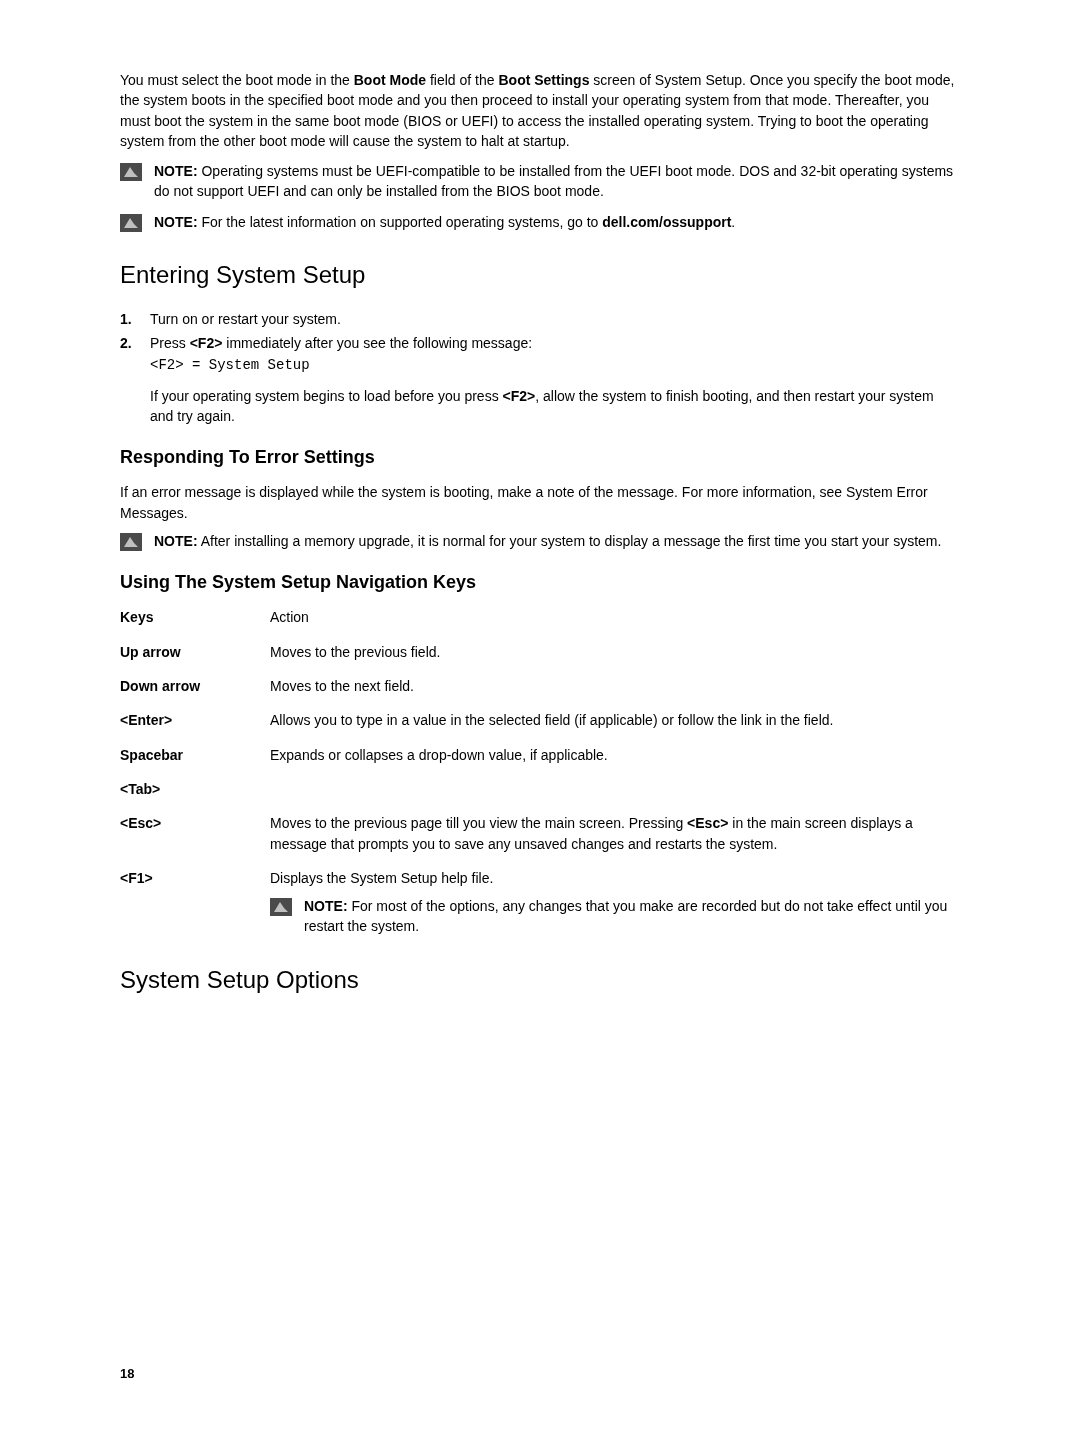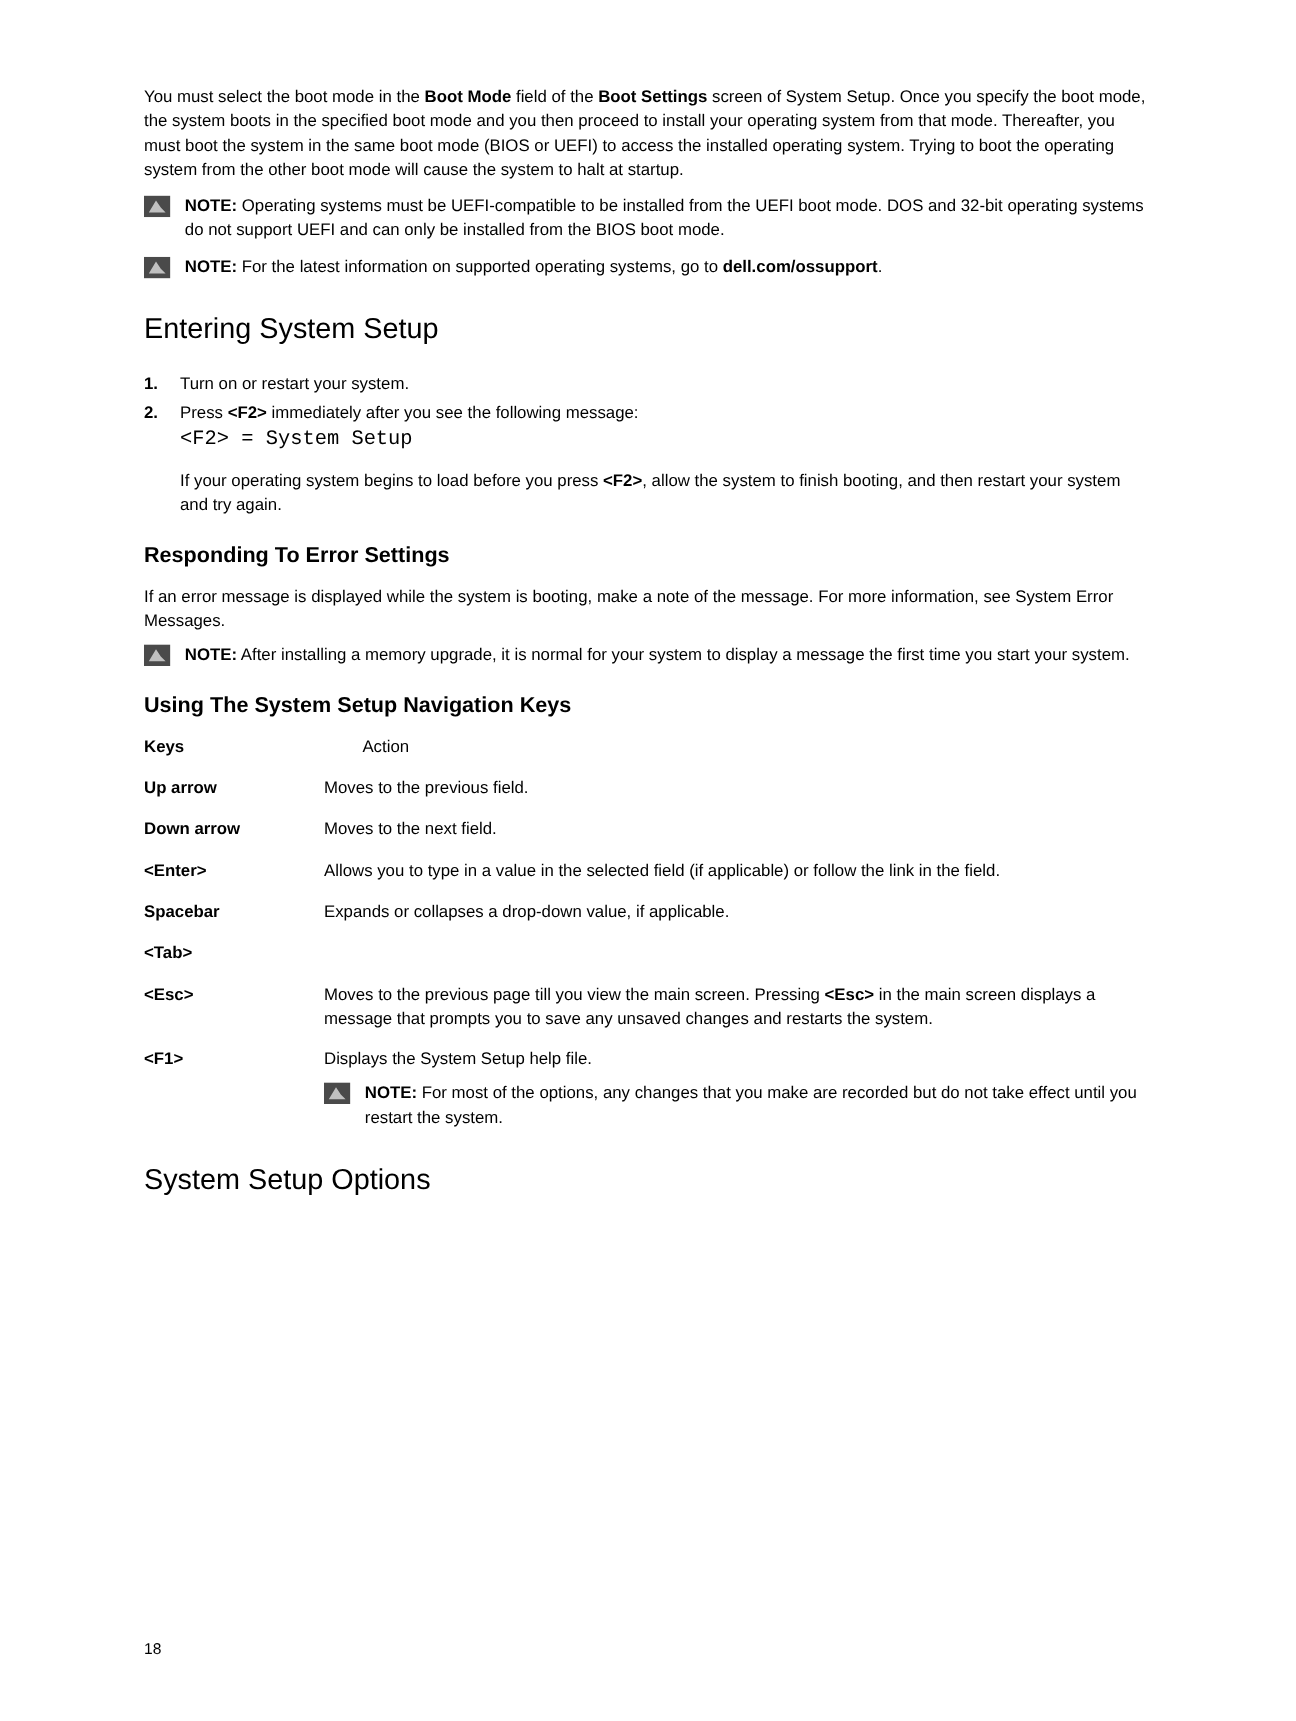--- a/index.html
+++ b/index.html
@@ -57,21 +57,21 @@
     ol.numbered li .num {
       font-weight: bold;
       width: 30px;
       flex-shrink: 0;
     }
     ol.numbered li .content {
       flex: 1;
     }
     .code-text {
       font-family: "Courier New", monospace;
-      font-size: 17px;
+      font-size: 14px;
       margin-top: 2px;
     }
     .sub-para {
       margin-left: 30px;
       margin-bottom: 12px;
     }
     h2.subsection {
       font-size: 18px;
       font-weight: bold;
       margin-top: 18px;
@@ -91,36 +91,36 @@
     .key-col {
       width: 150px;
       flex-shrink: 0;
       font-weight: bold;
     }
     .key-header .key-col {
       font-weight: bold;
     }
     .key-header .action-col {
       font-weight: normal;
-      margin-left: 32px;
     }
     .action-col {
       flex: 1;
     }
     .indent-note {
       display: flex;
       align-items: flex-start;
       gap: 12px;
       margin-top: 8px;
     }
     .page-num {
       position: absolute;
       bottom: 50px;
       left: 120px;
       font-size: 13px;
+      font-weight: bold;
     }
     .bold {
       font-weight: bold;
     }
   </style>
 </head>
 <body>
 
 <div class="intro-para">
   You must select the boot mode in the <span class="bold">Boot Mode</span> field of the <span class="bold">Boot Settings</span> screen of System Setup. Once you specify the boot mode, the system boots in the specified boot mode and you then proceed to install your operating system from that mode. Thereafter, you must boot the system in the same boot mode (BIOS or UEFI) to access the installed operating system. Trying to boot the operating system from the other boot mode will cause the system to halt at startup.

